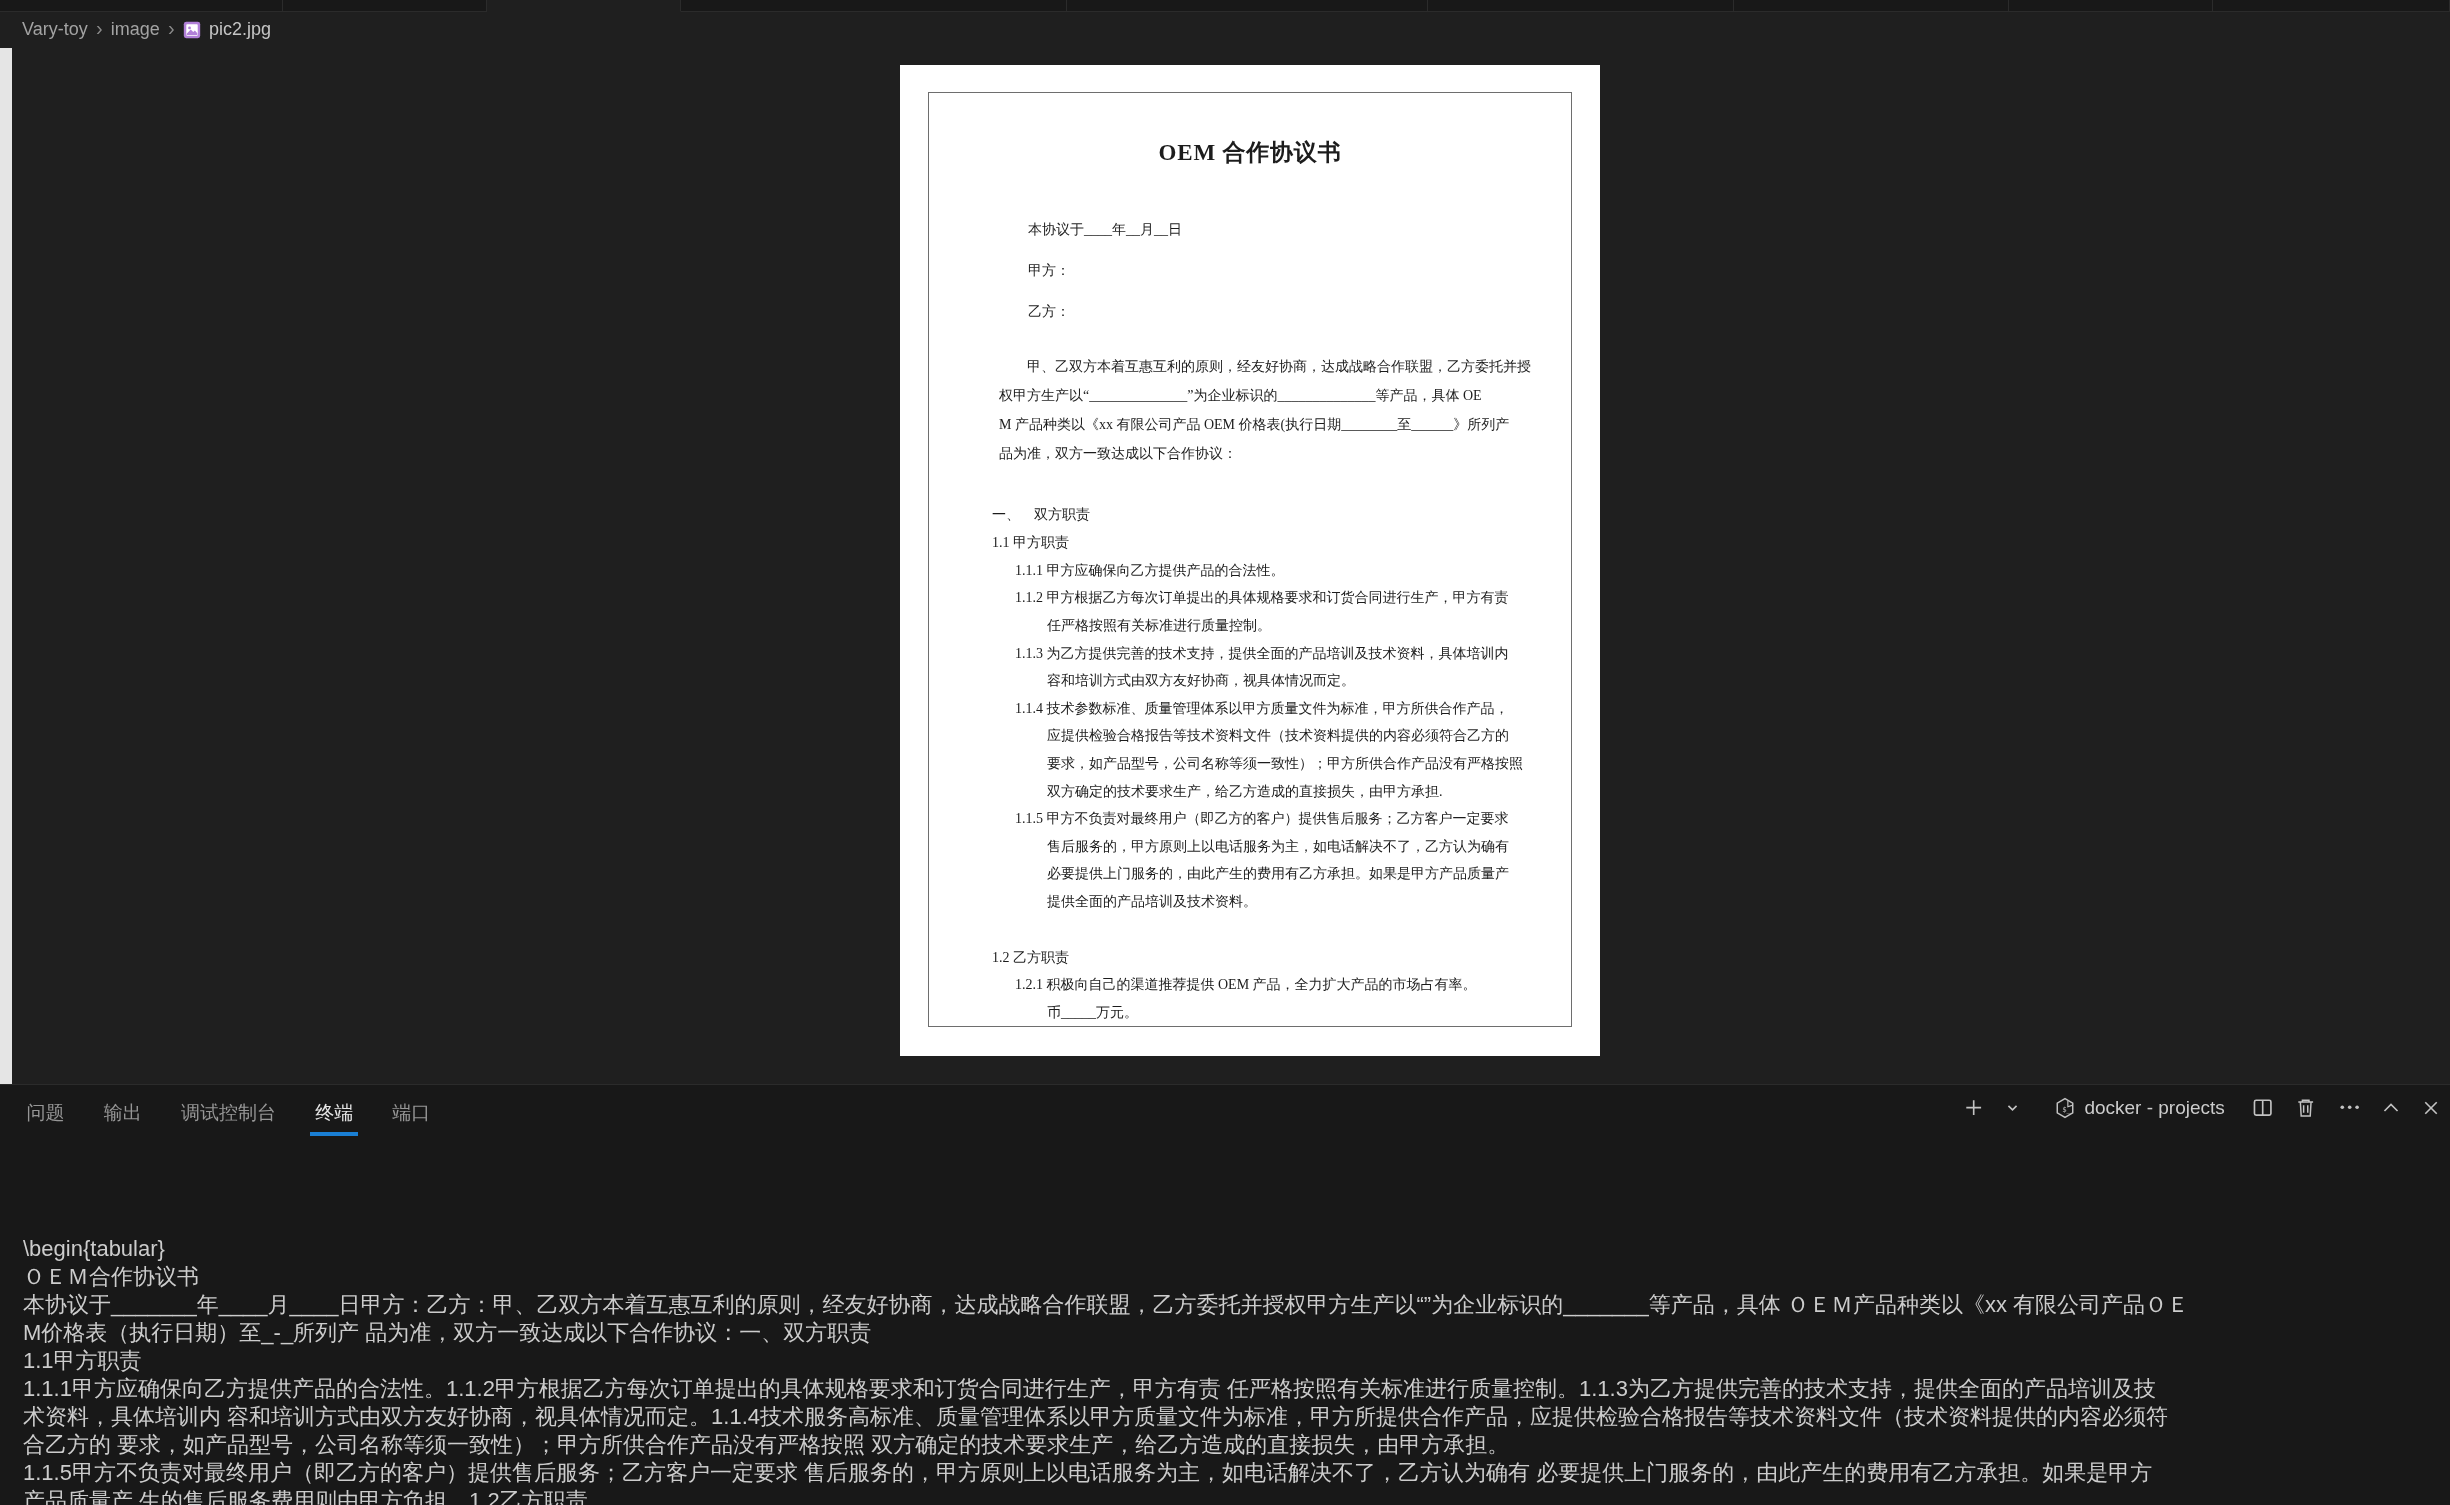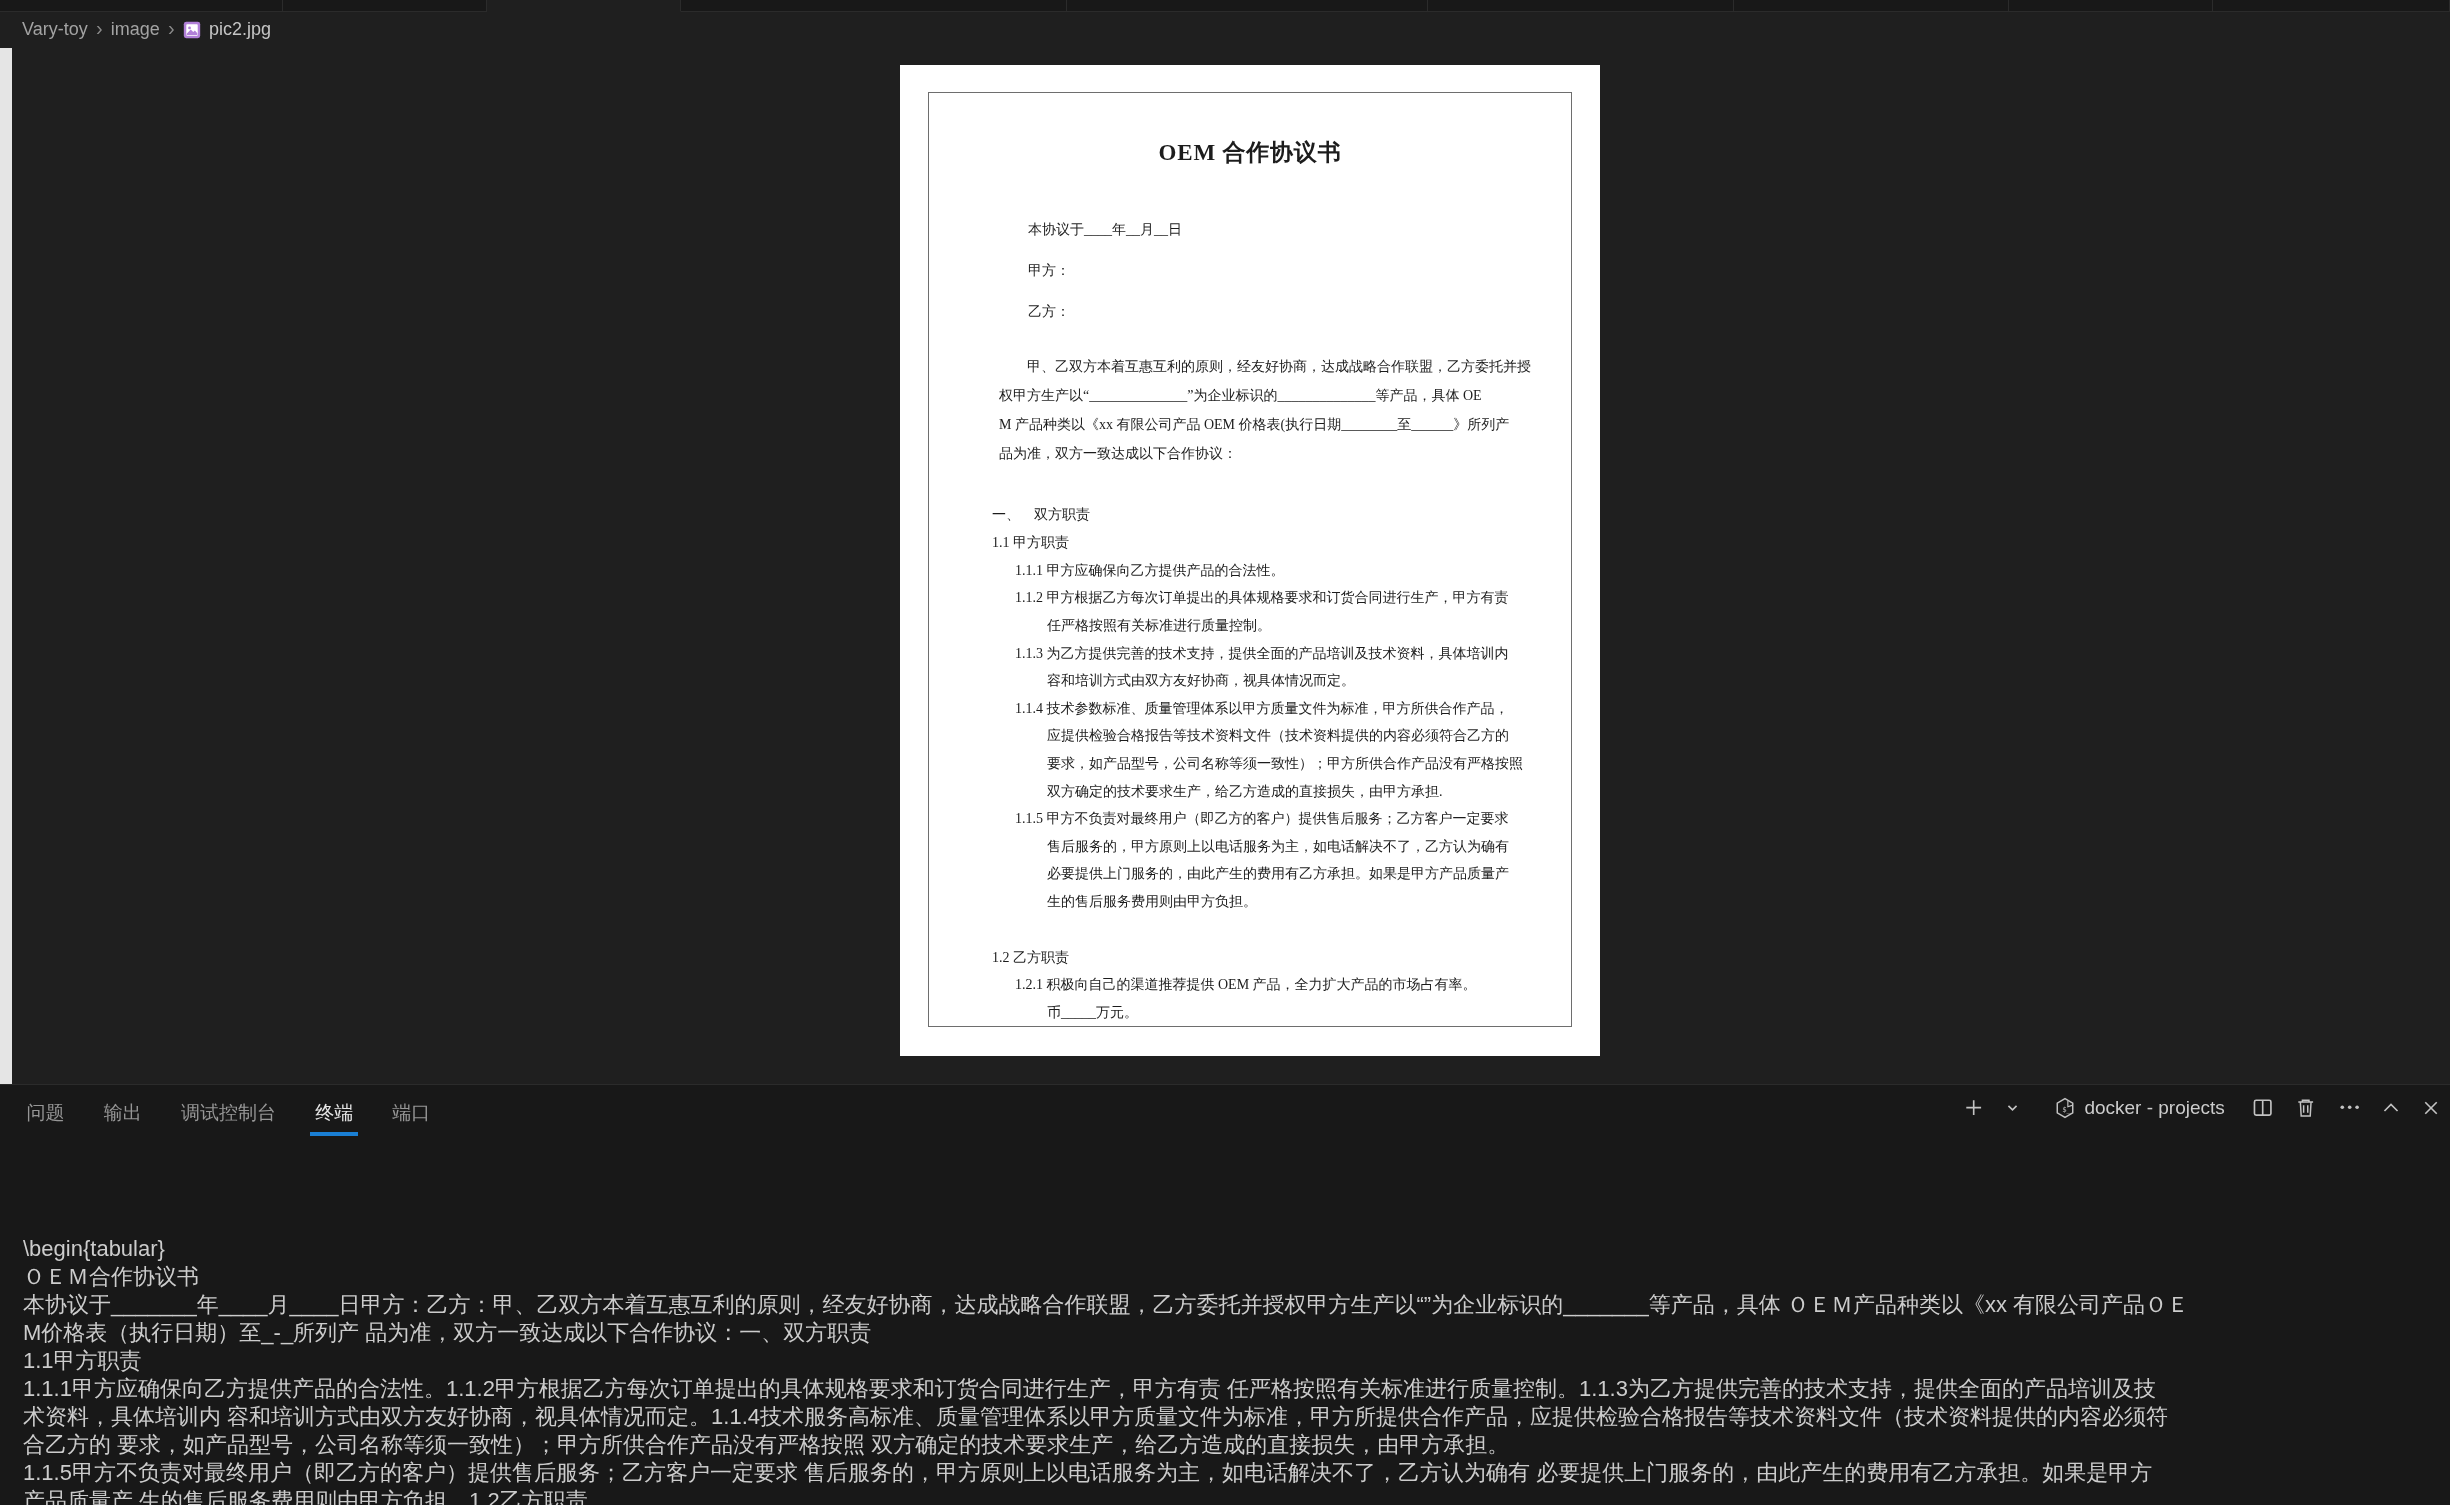--- a/index.html
+++ b/index.html
@@ -116,21 +116,21 @@
           <div class="dline l3">任严格按照有关标准进行质量控制。</div>
           <div class="dline l2">1.1.3 为乙方提供完善的技术支持，提供全面的产品培训及技术资料，具体培训内</div>
           <div class="dline l3">容和培训方式由双方友好协商，视具体情况而定。</div>
           <div class="dline l2">1.1.4 技术参数标准、质量管理体系以甲方质量文件为标准，甲方所供合作产品，</div>
           <div class="dline l3">应提供检验合格报告等技术资料文件（技术资料提供的内容必须符合乙方的</div>
           <div class="dline l3">要求，如产品型号，公司名称等须一致性）；甲方所供合作产品没有严格按照</div>
           <div class="dline l3">双方确定的技术要求生产，给乙方造成的直接损失，由甲方承担.</div>
           <div class="dline l2">1.1.5 甲方不负责对最终用户（即乙方的客户）提供售后服务；乙方客户一定要求</div>
           <div class="dline l3">售后服务的，甲方原则上以电话服务为主，如电话解决不了，乙方认为确有</div>
           <div class="dline l3">必要提供上门服务的，由此产生的费用有乙方承担。如果是甲方产品质量产</div>
-          <div class="dline l3">生的售后服务费用则由甲方负担。</div>
+          <div class="dline l3">提供全面的产品培训及技术资料。</div>
           <div class="dline l1 gap-xl">1.2 乙方职责</div>
           <div class="dline l2">1.2.1 积极向自己的渠道推荐提供 OEM 产品，全力扩大产品的市场占有率。</div>
           <div class="dline l3">币_____万元。</div>
         </div>
     </div>
   </div>
 
   <div class="panel">
 
     <div class="panel-tabs">

